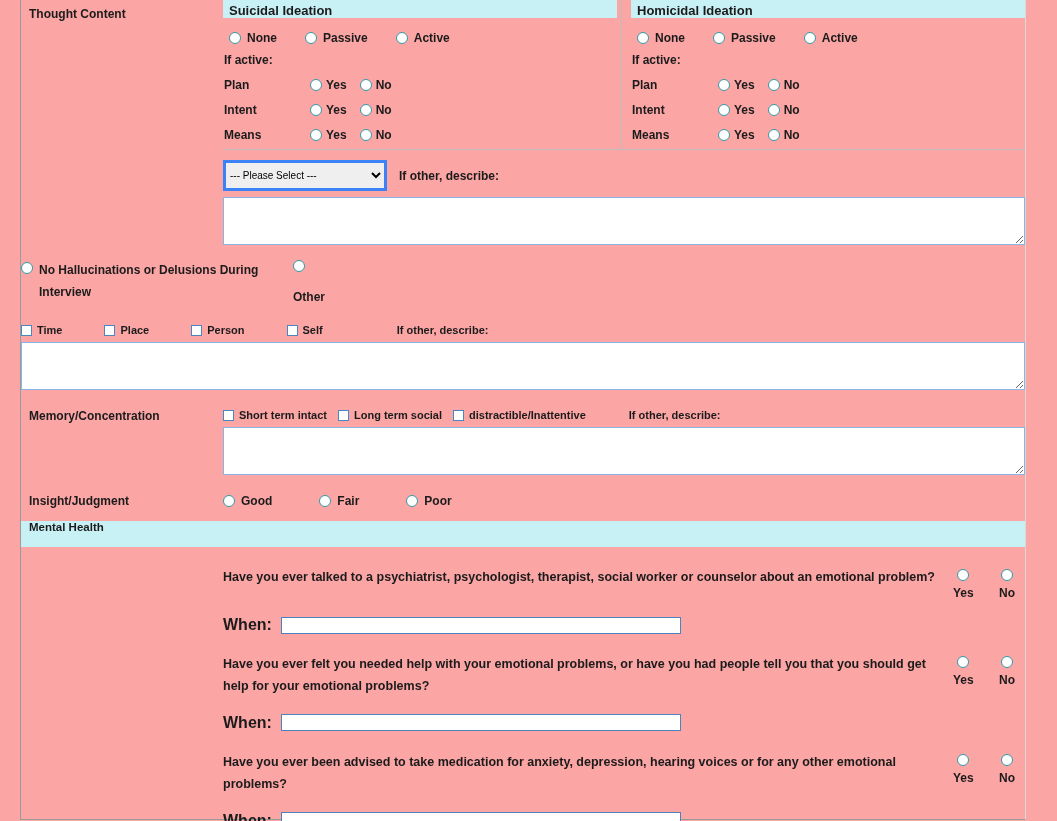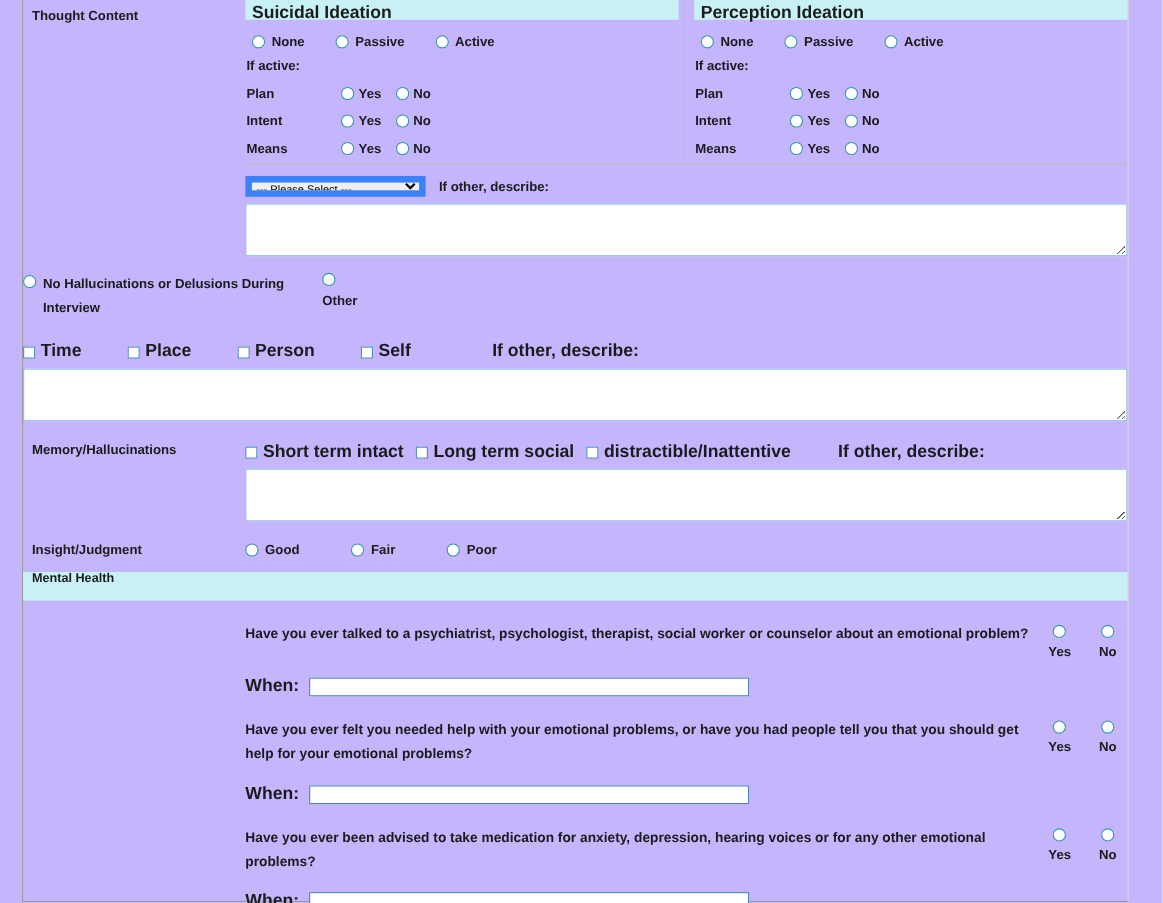--- a/index.html
+++ b/index.html
@@ -1,48 +1,48 @@
 <!DOCTYPE html>
 <html><head>
 <meta charset="utf-8">
 <style>
   *{box-sizing:border-box;margin:0;padding:0}
   html,body{background:#fff}
   body{font-family:"Liberation Sans",sans-serif;color:#1b1b1b}
-  .page{width:1057px;height:821px;overflow:hidden;background:#c4b5fd;position:relative}
+  .page{width:1057px;height:821px;overflow:hidden;background:#fca5a5;position:relative}
   .form{margin-left:20px;width:1006px;height:820px;border-left:1px solid #9b9b9b;border-right:1px solid #d8d8d8;border-bottom:1px solid #9b9b9b}
   .row{display:flex}
   .row-label{width:202px;flex-shrink:0;padding:7px 4px 0 8px;font-weight:bold;font-size:12px}
   .row-content{flex:1;min-width:0}
   
   .panels{display:flex;border-bottom:1px solid #bdbdbd}
   .panel{flex:1;min-width:0;padding-bottom:7px}
   .panel-left{border-right:1px solid #bdbdbd;padding-right:4px}
   .panel-right{padding-left:9px}
-  .panel-header{background:#c8f1f5;font-weight:bold;font-size:16px;padding:3px 6px;height:18px}
+  .panel-header{background:#c8f1f5;font-weight:bold;font-size:13px;padding:3px 6px;height:18px}
   .sev-row{display:flex;align-items:flex-end;margin:13px 0 0 6px}
   .sev-opt{display:flex;align-items:center;gap:6px;margin-right:28px;font-weight:bold;font-size:12px}
   .if-active{font-weight:bold;font-size:12px;margin:8px 0 0 1px}
   .pim-row{display:flex;align-items:flex-end;margin:11px 0 0 1px;font-weight:bold;font-size:12px}
   .pim-label{width:86px}
   .yn{display:flex;align-items:center;gap:4px;margin-right:13px}
   
   .radio{width:12px;height:12px;border:1px solid #3598a6;border-radius:50%;background:#fff;display:inline-block;flex-shrink:0;cursor:pointer}
   .checkbox{width:11px;height:11px;border:1px solid #4a86c0;background:#fff;display:inline-block;flex-shrink:0;cursor:pointer}
   .select-row{display:flex;align-items:center;padding-top:10px;gap:12px;font-weight:bold;font-size:12px}
-  .ideation-select{font-size:10px;height:19px;width:164px;border:6px solid #3b82f6;font-family:"Liberation Sans",sans-serif}
+  .ideation-select{font-size:10px;height:31px;width:164px;border:3px solid #3b82f6;font-family:"Liberation Sans",sans-serif}
   .big-textarea{display:block;margin-top:6px;width:100%;height:48px;border:1px solid #8ab4e8;resize:both;font:12px "Liberation Sans",sans-serif}
   
   .perc-row{display:flex;padding-top:4px}
   .perc-opt1{display:flex;gap:6px;font-weight:bold;font-size:12px;width:258px}
   .perc-opt1 .radio{margin-top:3px}
   .perc-opt1-label{max-width:232px;line-height:1.85}
-  .perc-opt2{display:flex;flex-direction:column;align-items:flex-start;gap:6px;font-weight:bold;font-size:12px;margin-left:14px;padding-top:1px}
-  
-  .chk-row{display:flex;align-items:center;padding-top:7px;font-weight:bold;font-size:16px}
+  .perc-opt2{display:flex;flex-direction:column;align-items:flex-start;gap:18px;font-weight:bold;font-size:12px;margin-left:14px;padding-top:1px}
+  
+  .chk-row{display:flex;align-items:center;padding-top:7px;font-weight:bold;font-size:11px}
   .chk-opt{display:flex;align-items:center;gap:5px}
   .gap-wide .chk-opt{margin-right:42px}
   .gap-narrow .chk-opt{margin-right:11px}
   .if-other-inline{margin-left:32px}
   
   .insight-row .sev-opt{margin-right:47px}
   .mt10{margin-top:10px}.mt13{margin-top:13px}.mt12{margin-top:12px}
   .section-bar{margin-top:13px;background:#c8f1f5;font-weight:bold;font-size:11.5px;padding:0 8px;height:26px}
   
   .questions{padding-left:202px}
@@ -112,21 +112,21 @@
                   <span>Yes</span>
                 </span>
             <span class="yn">
                   <span class="radio"></span>
                   <span>No</span>
                 </span>
           </div>
         </div>
 
         <div class="panel panel-right">
-          <div class="panel-header">Perception Ideation</div>
+          <div class="panel-header">Homicidal Ideation</div>
           <div class="sev-row">
             <span class="sev-opt">
                   <span class="radio"></span>
                   <span>None</span>
                 </span>
             <span class="sev-opt">
                   <span class="radio"></span>
                   <span>Passive</span>
                 </span>
             <span class="sev-opt">
@@ -213,21 +213,21 @@
               <span class="checkbox"></span>
               <span>Self</span>
             </span>
         <span class="if-other-inline">If other, describe:</span>
       </div>
       <textarea class="big-textarea" style=""></textarea>
     </div>
   </div>
 
   <div class="row mt12">
-    <div class="row-label">Memory/Hallucinations</div>
+    <div class="row-label">Memory/Concentration</div>
     <div class="row-content">
       <div class="chk-row gap-narrow">
         <span class="chk-opt">
               <span class="checkbox"></span>
               <span>Short term intact</span>
             </span>
         <span class="chk-opt">
               <span class="checkbox"></span>
               <span>Long term social</span>
             </span>

